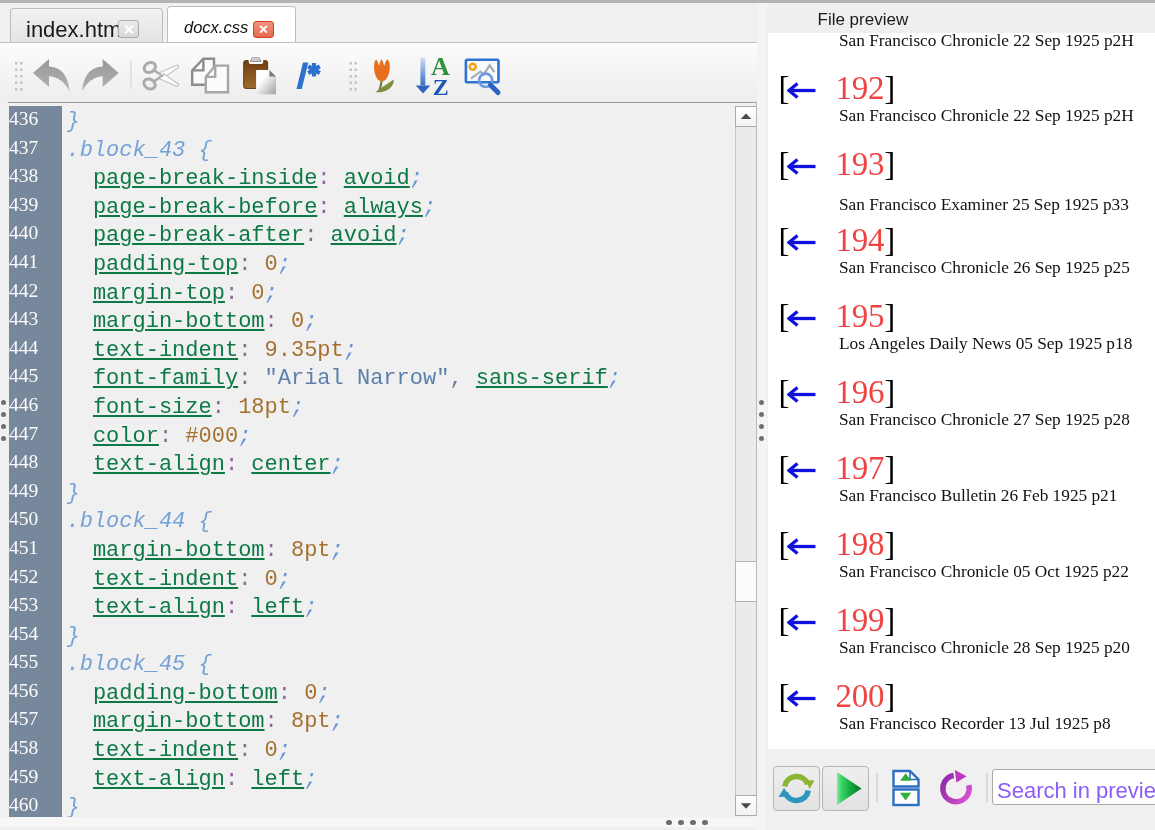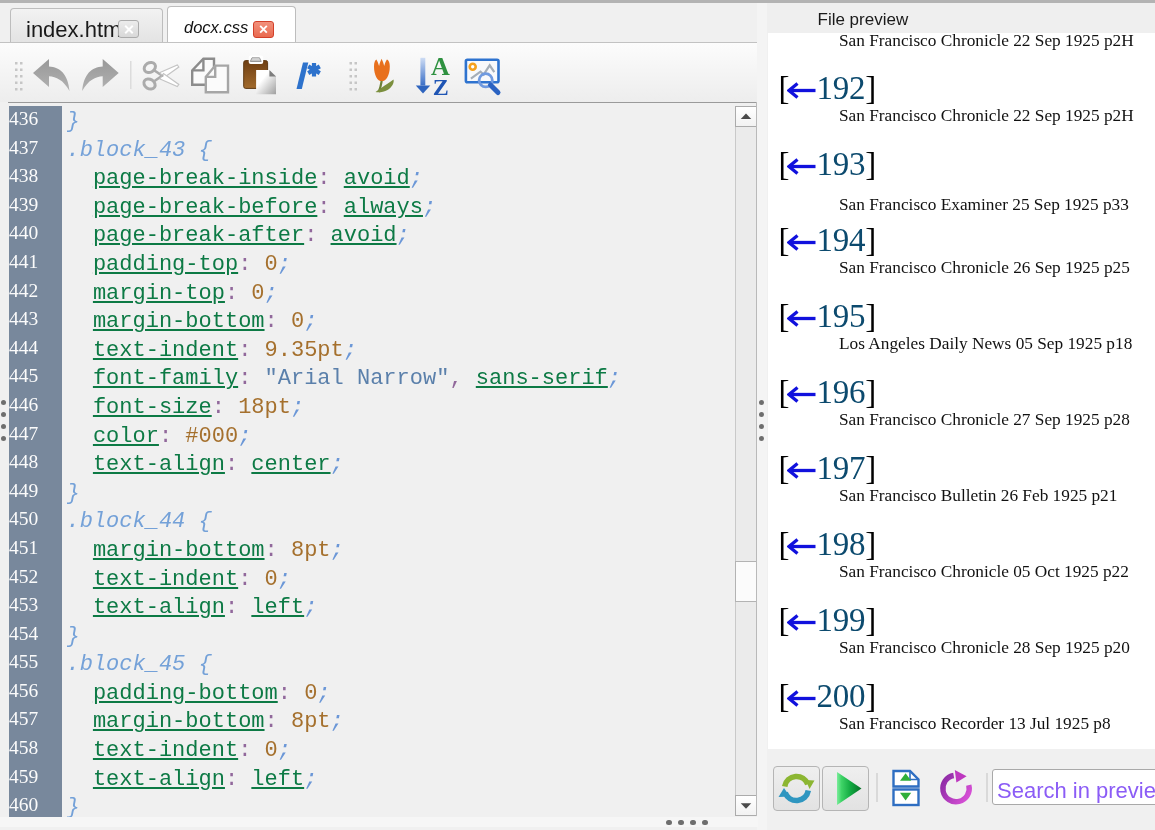--- a/index.html
+++ b/index.html
@@ -43,21 +43,21 @@
 #sthumb{left:735px;top:561px;width:22px;height:41px;background:#fbfbfb;border:1px solid #b3b3b3;box-sizing:border-box;}
 #vline{left:756px;top:102px;width:1px;height:714px;background:#b9b9b9;}
 
 .dot{position:absolute;width:5px;height:5px;border-radius:50%;background:#6e6e6e;}
 
 #phead{left:767px;top:3px;width:388px;height:30px;background:#efefef;}
 #splitcol{left:757px;top:3px;width:10px;height:827px;background:#f4f4f4;}
 #phead span{position:absolute;left:6.5px;top:7px;font-size:17px;color:#1a1a1a;margin-left:44px;}
 #pcontent{left:768px;top:33px;width:387px;height:716px;background:#fff;}
 .ref{position:absolute;left:10.4px;font-family:"Liberation Serif",serif;font-size:33px;line-height:32px;color:#000;white-space:nowrap;}
-.ref .blu{color:#0c4a6e;letter-spacing:-0.2px;}
+.ref .blu{color:#ef4444;letter-spacing:-0.2px;margin-left:19px;}
 .arr{vertical-align:-3px;margin-left:-2px;margin-right:0;}
 .cit{position:absolute;left:71px;font-family:"Liberation Serif",serif;font-size:17.3px;line-height:17px;color:#111;white-space:nowrap;}
 
 #pbar{left:768px;top:749px;width:387px;height:81px;background:#f0f0f0;}
 .pbtn{position:absolute;width:47px;height:45px;background:linear-gradient(#efefef,#e2e2e2);border:1px solid #b5b5b5;border-radius:4px;box-sizing:border-box;}
 #search{position:absolute;left:992px;top:769px;width:170px;height:36px;background:#fff;border:1px solid #a9a9a9;border-radius:3px;box-sizing:border-box;}
 #search span{position:absolute;left:4px;top:8px;font-size:22px;color:#8b5cf6;white-space:nowrap;}
 .vsep{position:absolute;width:2px;background:#d9d9d9;}
 
 #bstrip{left:0;top:817px;width:758px;height:9.5px;background:#f6f6f6;}

